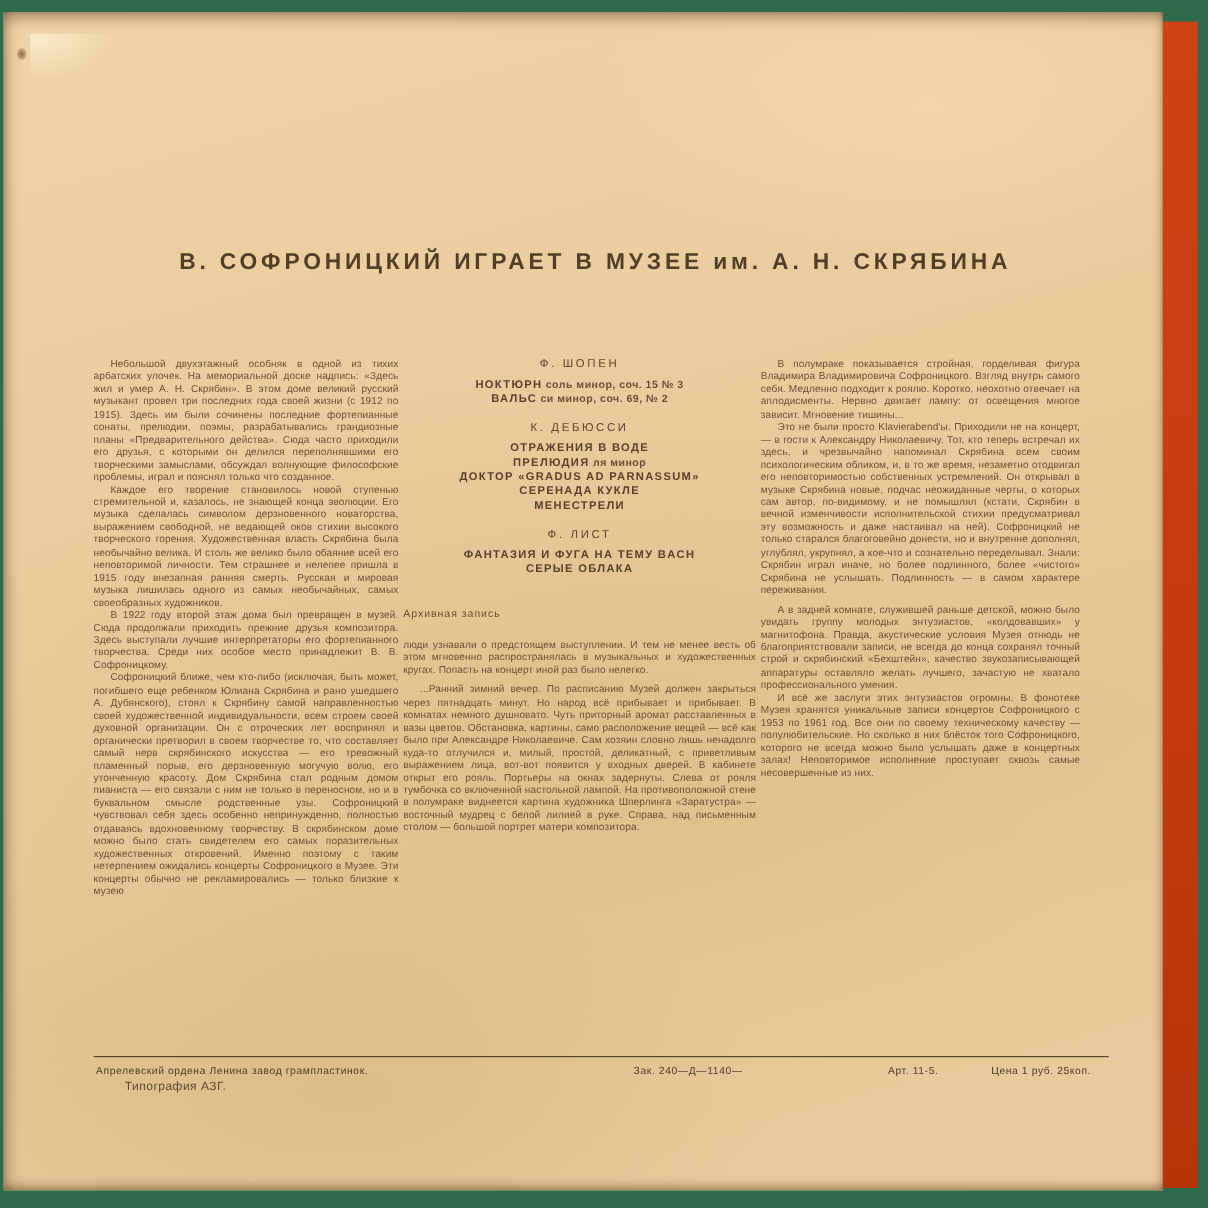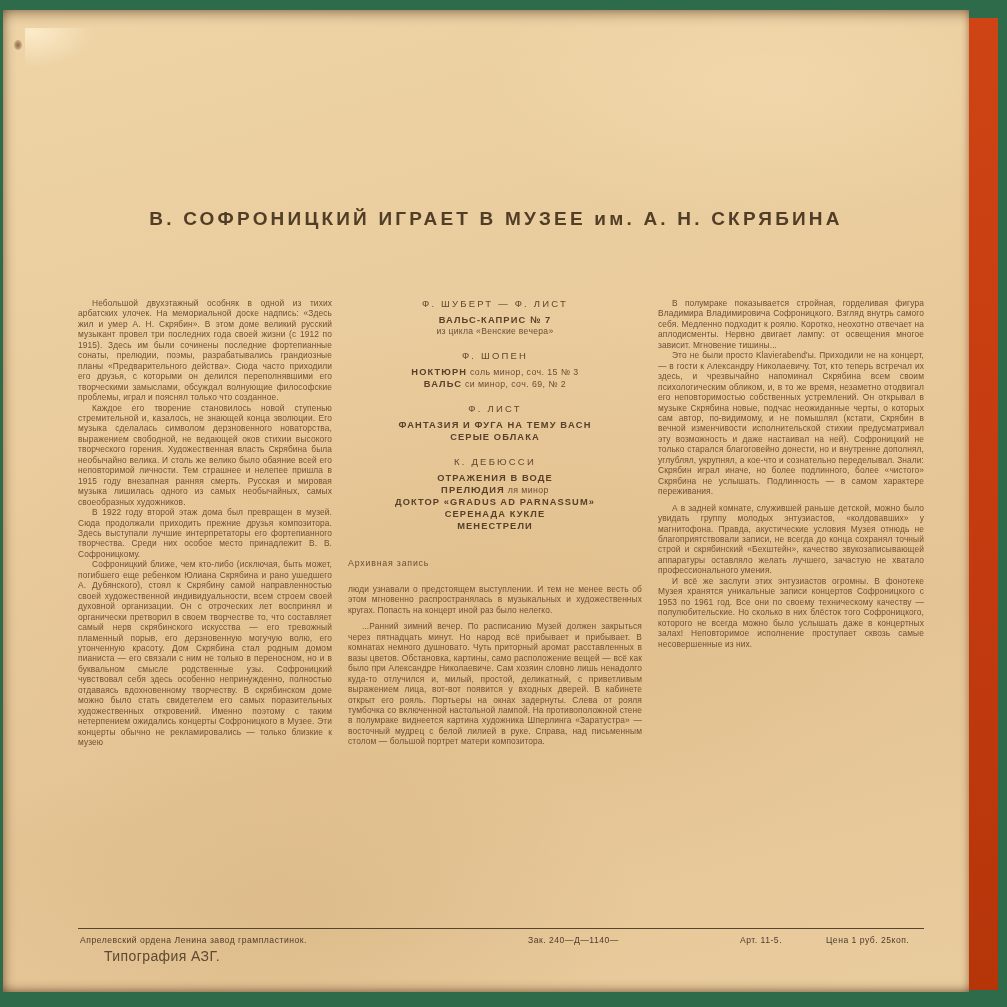--- a/index.html
+++ b/index.html
@@ -37,50 +37,49 @@
     text-align:center;font-size:19px;font-weight:700;letter-spacing:3.2px;
     color:#523e27;
   }
   .album-subtitle{
     position:absolute;top:248px;left:60px;right:40px;
     text-align:center;font-size:11px;font-weight:700;letter-spacing:2.4px;
     color:#5c4630;
   }
   .columns{
     position:absolute;top:288px;left:75px;width:846px;
-    display:flex;gap:16px;
+    display:flex;gap:4px;
   }
   .col-left{width:254px;}
   .col-center{width:294px;}
   .col-right{width:266px;}
   .body-text p{
     margin:0;font-size:8.4px;line-height:10.45px;text-align:justify;
     color:#714e36;letter-spacing:0.1px;
   }
   .body-text p.indent{text-indent:14px;}
   .body-text p.gap{margin-top:6px;}
   .tracklist{text-align:center;color:#5f4730;}
   .tl-group{margin-bottom:13px;}
   .composer{font-size:9.5px;letter-spacing:2.2px;margin-bottom:5px;color:#5f4730;}
   .work-line{font-size:9.3px;font-weight:700;letter-spacing:1.1px;line-height:12px;color:#58412b;}
-  .w-light{font-weight:400;letter-spacing:0.4px;font-size:8.8px;color:#6b4e36;}
+  .w-light{font-weight:700;letter-spacing:0.4px;font-size:8.8px;color:#6b4e36;}
   .w-sub{font-size:8.6px;font-weight:400;line-height:11px;color:#6b4f38;letter-spacing:0.3px;}
   .archive-note{
     text-align:left;font-size:8.8px;color:#6b4e36;letter-spacing:0.8px;
     margin:26px 0 16px;
   }
   .center-text{margin-top:2px;}
   .footer{
     position:absolute;top:870px;left:75px;width:846px;height:40px;
     border-top:1.5px solid #57432e;padding-top:19px;
     color:#4e3c2a;
-    margin-top:48px;
   }
   .footer .plant{position:absolute;left:2px;top:6px;font-size:8.6px;letter-spacing:0.5px;}
-  .footer .printer{position:absolute;left:26px;top:19px;font-size:14px;color:#5c4833;letter-spacing:0.4px;}
+  .footer .printer{position:absolute;left:26px;top:19px;font-size:10px;color:#5c4833;letter-spacing:0.4px;}
   .footer .order{position:absolute;left:450px;top:6px;font-size:8.6px;letter-spacing:0.5px;}
   .footer .article{position:absolute;left:662px;top:6px;font-size:8.6px;letter-spacing:0.5px;}
   .footer .price{position:absolute;left:748px;top:6px;font-size:8.6px;letter-spacing:0.5px;}
 </style>
 </head>
 <body>
 
 <div class="red-edge"></div>
 
 <div class="paper">
@@ -93,46 +92,41 @@
     <div class="col-left body-text">
       <p class="indent">Небольшой двухэтажный особняк в одной из тихих арбатских улочек. На мемориальной доске надпись: «Здесь жил и умер А. Н. Скрябин». В этом доме великий русский музыкант провел три последних года своей жизни (с 1912 по 1915). Здесь им были сочинены последние фортепианные сонаты, прелюдии, поэмы, разрабатывались грандиозные планы «Предварительного действа». Сюда часто приходили его друзья, с которыми он делился переполнявшими его творческими замыслами, обсуждал волнующие философские проблемы, играл и пояснял только что созданное.</p>
       <p class="indent">Каждое его творение становилось новой ступенью стремительной и, казалось, не знающей конца эволюции. Его музыка сделалась символом дерзновенного новаторства, выражением свободной, не ведающей оков стихии высокого творческого горения. Художественная власть Скрябина была необычайно велика. И столь же велико было обаяние всей его неповторимой личности. Тем страшнее и нелепее пришла в 1915 году внезапная ранняя смерть. Русская и мировая музыка лишилась одного из самых необычайных, самых своеобразных художников.</p>
       <p class="indent">В 1922 году второй этаж дома был превращен в музей. Сюда продолжали приходить прежние друзья композитора. Здесь выступали лучшие интерпретаторы его фортепианного творчества. Среди них особое место принадлежит В. В. Софроницкому.</p>
       <p class="indent">Софроницкий ближе, чем кто-либо (исключая, быть может, погибшего еще ребенком Юлиана Скрябина и рано ушедшего А. Дубянского), стоял к Скрябину самой направленностью своей художественной индивидуальности, всем строем своей духовной организации. Он с отроческих лет воспринял и органически претворил в своем творчестве то, что составляет самый нерв скрябинского искусства — его тревожный пламенный порыв, его дерзновенную могучую волю, его утонченную красоту. Дом Скрябина стал родным домом пианиста — его связали с ним не только в переносном, но и в буквальном смысле родственные узы. Софроницкий чувствовал себя здесь особенно непринужденно, полностью отдаваясь вдохновенному творчеству. В скрябинском доме можно было стать свидетелем его самых поразительных художественных откровений. Именно поэтому с таким нетерпением ожидались концерты Софроницкого в Музее. Эти концерты обычно не рекламировались — только близкие к музею</p>
     </div>
 
     <div class="col-center">
       <div class="tracklist">
 
-        <div class="tl-group">
-          <div class="composer">Ф. ШУБЕРТ — Ф. ЛИСТ</div>
-          <div class="work-line"><span>ВАЛЬС-КАПРИС № 7</span></div>
-          <div class="w-sub">из цикла «Венские вечера»</div>
-        </div>
 
 
         <div class="tl-group">
           <div class="composer">Ф. ШОПЕН</div>
           <div class="work-line"><span>НОКТЮРН</span><span class="w-light"> соль минор, соч. 15 № 3</span></div>
           <div class="work-line"><span>ВАЛЬС</span><span class="w-light"> си минор, соч. 69, № 2</span></div>
         </div>
 
         <div class="tl-group">
-          <div class="composer">Ф. ЛИСТ</div>
-          <div class="work-line"><span>ФАНТАЗИЯ И ФУГА НА ТЕМУ BACH</span></div>
-          <div class="work-line"><span>СЕРЫЕ ОБЛАКА</span></div>
-        </div>
-
-        <div class="tl-group">
           <div class="composer">К. ДЕБЮССИ</div>
           <div class="work-line"><span>ОТРАЖЕНИЯ В ВОДЕ</span></div>
           <div class="work-line"><span>ПРЕЛЮДИЯ</span><span class="w-light"> ля минор</span></div>
           <div class="work-line"><span>ДОКТОР «GRADUS AD PARNASSUM»</span></div>
           <div class="work-line"><span>СЕРЕНАДА КУКЛЕ</span></div>
           <div class="work-line"><span>МЕНЕСТРЕЛИ</span></div>
+        </div>
+
+        <div class="tl-group">
+          <div class="composer">Ф. ЛИСТ</div>
+          <div class="work-line"><span>ФАНТАЗИЯ И ФУГА НА ТЕМУ BACH</span></div>
+          <div class="work-line"><span>СЕРЫЕ ОБЛАКА</span></div>
         </div>
 
         <div class="archive-note">Архивная запись</div>
       </div>
 
       <div class="center-text body-text">
         <p>люди узнавали о предстоящем выступлении. И тем не менее весть об этом мгновенно распространялась в музыкальных и художественных кругах. Попасть на концерт иной раз было нелегко.</p>
         <p class="indent gap">...Ранний зимний вечер. По расписанию Музей должен закрыться через пятнадцать минут. Но народ всё прибывает и прибывает. В комнатах немного душновато. Чуть приторный аромат расставленных в вазы цветов. Обстановка, картины, само расположение вещей — всё как было при Александре Николаевиче. Сам хозяин словно лишь ненадолго куда-то отлучился и, милый, простой, деликатный, с приветливым выражением лица, вот-вот появится у входных дверей. В кабинете открыт его рояль. Портьеры на окнах задернуты. Слева от рояля тумбочка со включенной настольной лампой. На противоположной стене в полумраке виднеется картина художника Шперлинга «Заратустра» — восточный мудрец с белой лилией в руке. Справа, над письменным столом — большой портрет матери композитора.</p>
       </div>
     </div>

